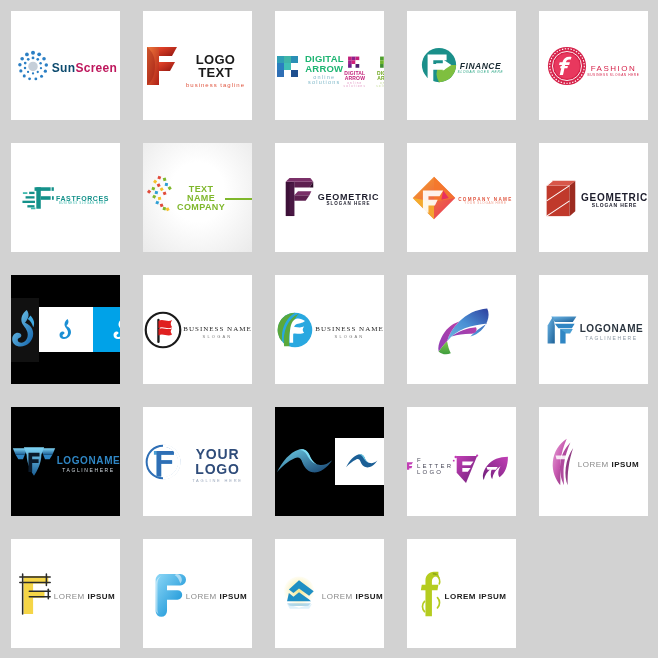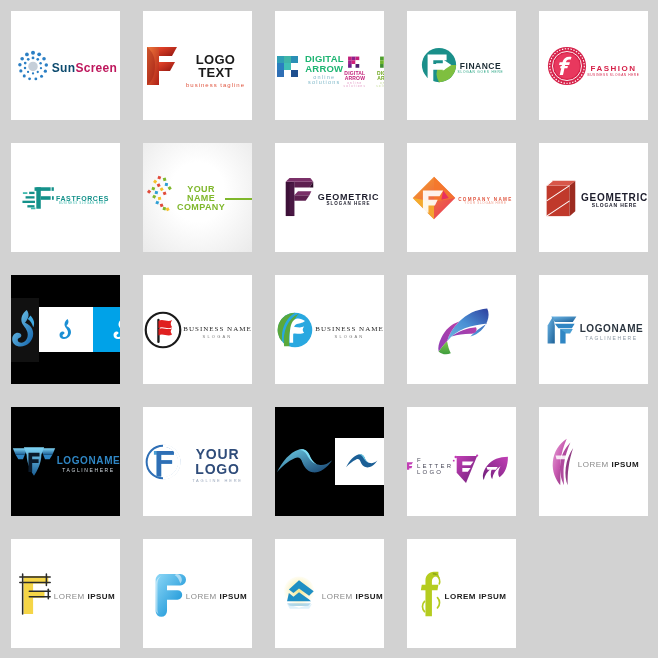--- a/index.html
+++ b/index.html
@@ -42,21 +42,21 @@
   .logotext .t-name{font-size:13px;color:#1a1a1a;margin-top:10px;}
   .logotext .t-tag{font-size:6px;color:#e0553f;margin-top:2px;}
   .hurricane .t-name{font-size:10px;color:#2b2f33;letter-spacing:2px;margin-top:8px;}
   .digarrow .t-name{font-size:9.5px;color:#1fb573;font-weight:bold;letter-spacing:.2px;}
   .digarrow .t-tag{font-size:5.5px;color:#7fb8c9;letter-spacing:1.2px;margin-top:1px;}
   .digarrow .sub .t-name{font-size:5px;}
   .digarrow .sub .t-tag{font-size:3px;}
   .finance .t-name{font-size:8.5px;color:#1a2b33;font-weight:bold;letter-spacing:.5px;margin-top:2px;}
   .finance .t-tag{font-size:3.2px;color:#1fa17e;letter-spacing:.8px;}
 
-  .fashion .t-name{font-size:8px;color:#d6224a;font-weight:bold;letter-spacing:1.5px;margin-top:9px;}
+  .fashion .t-name{font-size:8px;color:#d6224a;font-weight:normal;letter-spacing:1.5px;margin-top:9px;}
   .fashion .t-tag{font-size:3.2px;color:#d6224a;letter-spacing:.6px;}
   .fastforces .t-name{font-size:7px;color:#14918a;font-weight:bold;letter-spacing:.6px;margin-top:2px;}
   .fastforces .t-tag{font-size:3px;color:#3fb9ae;letter-spacing:.5px;}
   .yourname .t-name{font-size:9px;color:#7fb72b;font-weight:bold;letter-spacing:.4px;line-height:1.0;}
   .geometric2 .t-name{font-size:9px;color:#1c1c2b;font-weight:bold;letter-spacing:.8px;margin-top:5px;}
   .geometric2 .t-tag{font-size:4.5px;color:#1c1c2b;font-weight:bold;letter-spacing:1px;}
   .companyname .t-name{font-size:4.6px;color:#e0553f;font-weight:bold;letter-spacing:1.4px;margin-top:4px;}
   .companyname .t-tag{font-size:3px;color:#f0a090;letter-spacing:.7px;}
 
   .geometric1 .t-name{font-size:10px;color:#1c1c2b;font-weight:bold;letter-spacing:.7px;margin-top:6px;}
@@ -201,21 +201,21 @@
   </div>
 
   <div class="tile finance">
     <div class="inner">
       <svg class="mark" width="38" height="40" viewBox="0 0 40 42">
         <path d="M20 2a18 18 0 0 1 0 36A18 18 0 0 1 20 2z" fill="#1a8f8a"></path>
         <path d="M20 20a18 18 0 0 0 0 18 18 18 0 0 0 18-18z" fill="#7fbf3f"></path>
         <path d="M8 9h20v6H14v4h12v6H14v12H8z" fill="#ffffff"></path>
         <path d="M24 14l9 6-9 6v-4h-7v-4h7z" fill="#ffffff"></path>
       </svg>
-      <div class="txt" style="margin-top:3px;">
+      <div class="txt" style="margin-top:3px;font-style:italic;">
         <div class="t-name">FINANCE</div>
         <div class="t-tag">SLOGAN GOES HERE</div>
       </div>
     </div>
   </div>
 
   <div class="tile fashion">
     <div class="inner">
       <svg class="mark" width="40" height="40" viewBox="0 0 44 44">
         <circle cx="22" cy="22" r="21" fill="#d6224a"></circle>
@@ -275,21 +275,21 @@
           <rect x="15" y="23" width="3" height="3" fill="#f5c12b" transform="rotate(-10 16 24)"></rect>
           <rect x="13" y="27" width="3" height="3" fill="#2f9fd4" transform="rotate(22 14 28)"></rect>
           <rect x="17" y="30" width="3" height="3" fill="#e04a3a" transform="rotate(-18 18 31)"></rect>
           <rect x="20" y="33" width="3" height="3" fill="#7fb72b" transform="rotate(14 21 34)"></rect>
           <rect x="23" y="34" width="3" height="3" fill="#f5c12b" transform="rotate(-26 24 35)"></rect>
           <rect x="5" y="16" width="3" height="3" fill="#e04a3a" transform="rotate(40 6 17)"></rect>
           <rect x="25" y="13" width="3" height="3" fill="#7fb72b" transform="rotate(-35 26 14)"></rect>
         </g>
       </svg>
       <div class="txt" style="margin-top:2px;">
-        <div class="t-name">YOUR NAME</div>
+        <div class="t-name">TEXT NAME</div>
         <div class="t-name">COMPANY</div>
       </div>
       <div style="width:34px;height:2px;background:#7fb72b;margin-top:2px;"></div>
     </div>
   </div>
 
   <div class="tile geometric2">
     <div class="inner">
       <svg class="mark" width="38" height="44" viewBox="0 0 40 46">
         <path d="M6 6h9v36H6z" fill="#3d1038"></path>

